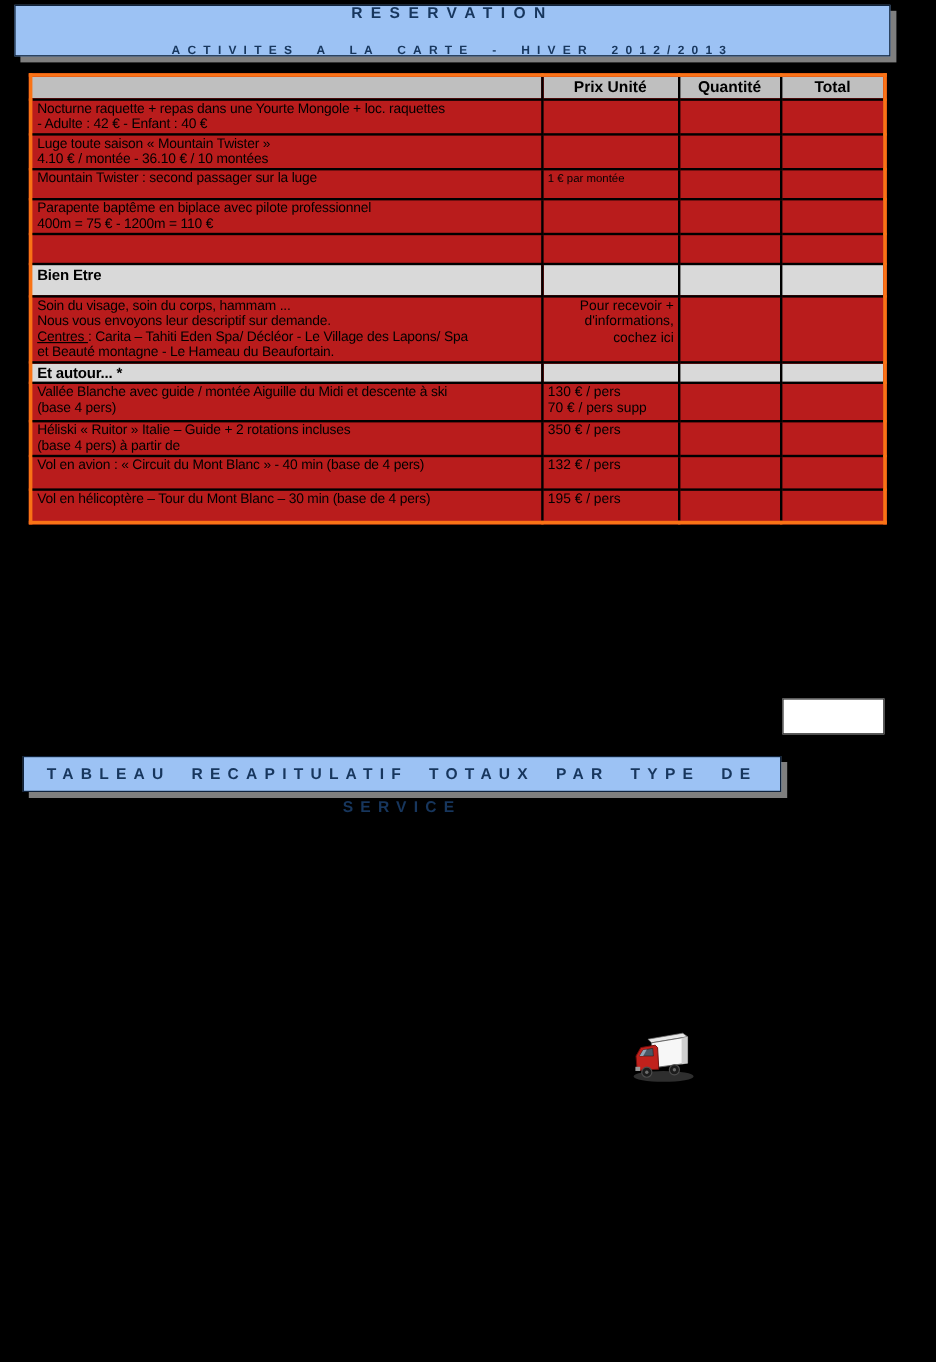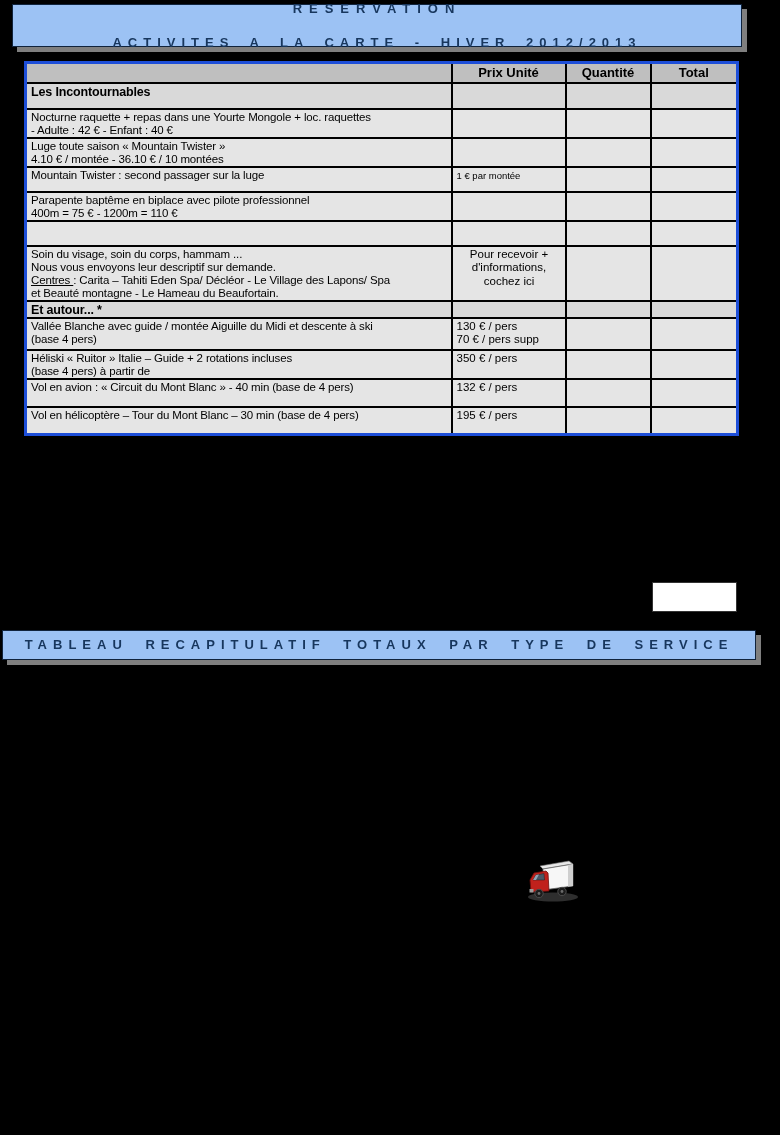--- a/index.html
+++ b/index.html
@@ -19,30 +19,30 @@
     color:#17365D;
     text-align:center;
     font-weight:bold;
     box-sizing:border-box;
   }
   #title-box{
     left:12px;top:4px;width:730px;height:43px;
     display:flex;flex-direction:column;justify-content:center;gap:19px;
   }
   #title-box .l1{font-size:13px;letter-spacing:7px;word-spacing:4px;}
-  #title-box .l2{font-size:13px;letter-spacing:6px;word-spacing:6px;}
+  #title-box .l2{font-size:10px;letter-spacing:6px;word-spacing:6px;}
   #summary-banner{
-    left:2px;top:630px;width:754px;height:30px;
+    left:19px;top:630px;width:632px;height:30px;
     line-height:28px;font-size:13px;letter-spacing:6px;word-spacing:8px;
   }
   table#activities{
     position:absolute;left:24px;top:61px;
     border-collapse:collapse;table-layout:fixed;
-    width:712px;background:#e5e5e5;
-    border:3px solid #1d4ed8;
+    width:712px;background:#b91c1c;
+    border:3px solid #f97316;
   }
   #activities td{
     border:2px solid #000;
     vertical-align:top;
     padding:1px 3px 0 4px;
     overflow:hidden;
     box-sizing:border-box;
   }
   #activities thead td{
     background:#BFBFBF;
@@ -51,21 +51,21 @@
     padding:0;
   }
   .desc{font-size:11.5px;line-height:13px;letter-spacing:-0.15px;}
   .ln{white-space:nowrap;}
   .b{font-weight:normal;}
   .u{text-decoration:underline;}
   tr.section td{background:#D9D9D9;}
   tr.section td.desc{font-weight:bold;font-size:12.5px;line-height:14px;}
   .price{font-size:11.5px;line-height:13.5px;white-space:nowrap;margin-top:24px;}
   .price .small{font-size:9.5px;}
-  .price.center{text-align:center;padding-top:3px;}
+  .price.center{text-align:right;padding-top:3px;}
   tr.soin td.qty{border-right:2px dotted #c9c9c9;}
   tr.soin td.tot{border-left:2px dotted #c9c9c9;}
   #grand-total-box{
     position:absolute;left:652px;top:582px;width:85px;height:30px;
     background:#fff;border:1px solid #333;box-sizing:border-box;
   }
   #truck{position:absolute;left:524px;top:860px;width:60px;height:44px;}
 </style>
 </head>
 <body>
@@ -84,26 +84,20 @@
     </colgroup>
   <thead>
     <tr style="height:20px">
       <td></td>
       <td>Prix Unité</td>
       <td>Quantité</td>
       <td>Total</td>
     </tr>
   </thead>
   <tbody>
-    <tr class="section" style="height:26px">
-      <td class="desc">Les Incontournables</td>
-      <td></td>
-        <td></td>
-        <td></td>
-    </tr>
 
     <tr style="height:29px">
       <td class="desc">
         <div class="ln"><span class="b">Nocturne raquette</span><span> + repas dans une Yourte Mongole + loc. raquettes</span></div>
         <div class="ln"><span>- Adulte : 42 € - Enfant : 40 €</span></div>
       </td>
       <td class="price"></td>
       <td class="qty"></td>
       <td class="tot"></td>
     </tr>
@@ -141,20 +135,26 @@
     </tr>
 
 
     <tr style="height:25px">
       <td class="desc"></td>
       <td class="price"></td>
       <td class="qty"></td>
       <td class="tot"></td>
     </tr>
 
+    <tr class="section" style="height:27px">
+      <td class="desc">Bien Etre</td>
+      <td></td>
+        <td></td>
+        <td></td>
+    </tr>
 
     <tr class="soin" style="height:55px">
       <td class="desc">
         <div class="ln"><span>Soin du visage, soin du corps, hammam ...</span></div>
         <div class="ln"><span>Nous vous envoyons leur descriptif sur demande.</span></div>
         <div class="ln"><span class="u">Centres </span><span>: Carita – Tahiti Eden Spa/ Décléor - Le Village des Lapons/ Spa</span></div>
         <div class="ln"><span>et Beauté montagne - Le Hameau du Beaufortain.</span></div>
       </td>
       <td class="price center">
         <div>Pour recevoir +</div>

